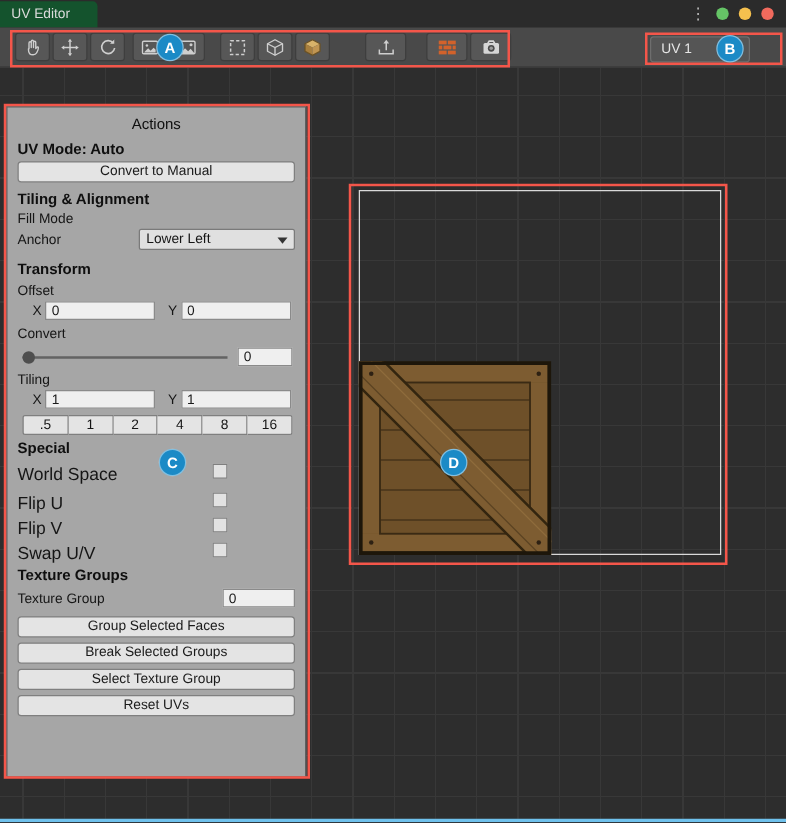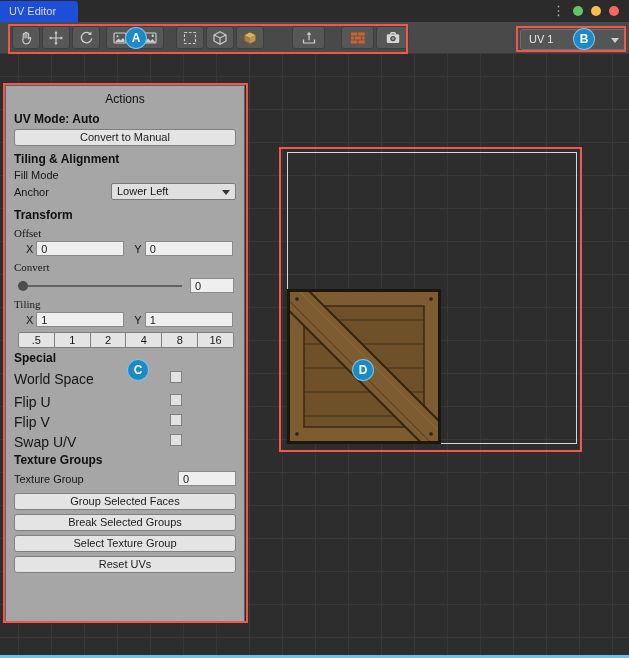--- a/index.html
+++ b/index.html
@@ -2,37 +2,37 @@
 <html><head>
 <meta charset="utf-8">
 <style>
   * { margin:0; padding:0; box-sizing:border-box; }
   body { background:#1e1e1e; font-family:"Liberation Sans", sans-serif; }
   .screen { position:relative; width:629px; height:658px; background:#2d2d2d; overflow:hidden;
             font-family:"Liberation Sans", sans-serif; }
 
   
   .tabstrip { position:absolute; left:0; top:0; width:629px; height:22px; background:#2b2b2b; z-index:5; }
-  .tab { position:absolute; left:0; top:1px; height:21px; min-width:78px; background:#1d4ed8;
+  .tab { position:absolute; left:0; top:1px; height:21px; min-width:78px; background:#14532d;
          border-top-right-radius:4px; color:#dcdcdc; font-size:11px; line-height:21px;
          padding:0 12px 0 9px; }
   .wctl { position:absolute; right:10px; top:5px; display:flex; align-items:center; gap:8px; }
   .kebab { color:#b5b5b5; font-size:13px; line-height:12px; }
   .dot { width:10px; height:10px; border-radius:50%; }
   .dot.g { background:#65c466; } .dot.y { background:#f5c04e; } .dot.r { background:#f16a5d; }
 
   
   .toolbar { position:absolute; left:0; top:22px; width:629px; height:32px; background:#494949;
              border-bottom:1px solid #3a3a3a; display:flex; align-items:center; padding-left:12px; z-index:5; }
   .tbtn { width:28px; height:23px; background:#575757; border:1px solid #3e3e3e; border-radius:3px;
           display:flex; align-items:center; justify-content:center; color:#cfcfcf; margin-right:2px; flex:none; }
   .tbtn.w33 { width:33px; }
   .sp4{width:4px;flex:none;} .sp10{width:10px;flex:none;} .sp26{width:26px;flex:none;} .sp14{width:14px;flex:none;}
 
-  .uvsel { position:absolute; left:520px; top:29px; width:106px; height:21px; background:#555555;
+  .uvsel { position:absolute; left:520px; top:29px; width:80px; height:21px; background:#555555;
            border:1px solid #6e6e6e; border-radius:3px; color:#e6e6e6; font-size:11px; line-height:19px;
            padding-left:8px; z-index:6; }
   .uvsel .caret-dark { position:absolute; right:6px; top:8px; width:0; height:0;
            border-left:4px solid transparent; border-right:4px solid transparent; border-top:5px solid #cfcfcf; }
 
   
   .canvas { position:absolute; left:0; top:54px; width:629px; height:601px; background:#2d2d2d;
     background-image:
       repeating-linear-gradient(to right, transparent 0, transparent 18px, #383838 18px, #383838 19px, transparent 19px, transparent 33px),
       repeating-linear-gradient(to bottom, transparent 0, transparent 22px, #383838 22px, #383838 23px, transparent 23px, transparent 33px);
@@ -51,21 +51,21 @@
   .btn.full { margin:3px 8px 0; }
   .btn.grp { margin:4px 8px 0; }
   .btn.grp1 { margin:6px 8px 0; }
   .fieldrow { display:flex; align-items:center; margin:3px 8px 0; }
   .fieldrow.mt2 { margin-top:2px; }
   .flabel { width:97px; font-size:11px; }
   .dropdown { flex:1; height:17px; background:#e0e0e0; border:1px solid #7a7a7a; border-radius:2px;
               position:relative; font-size:11px; line-height:15px; padding-left:5px; }
   .caret { position:absolute; right:5px; top:6px; width:0; height:0;
            border-left:4px solid transparent; border-right:4px solid transparent; border-top:5px solid #333; }
-  .plabel { font-size:11px; margin:5px 8px 0;font-family:Liberation Serif, serif; }
+  .plabel { font-size:11px; margin:5px 8px 0; }
   .xyrow { display:flex; align-items:center; margin:2px 6px 0 20px; font-size:11px; }
   .xyrow .lab { width:8px; margin-right:3px; }
   .input { height:15px; background:#efefef; border:1px solid #8a8a8a; font-size:11px; line-height:13px;
            padding:0 0 0 4px; color:#1a1a1a; font-family:"Liberation Sans", sans-serif; }
   .input.xy { width:88px; margin-right:10px; }
   .sliderrow { display:flex; align-items:center; margin:5px 10px 0 12px; gap:8px; }
   .track { flex:1; height:2px; background:#636363; position:relative; }
   .knob { position:absolute; left:0; top:-4px; width:10px; height:10px; border-radius:50%; background:#4e4e4e; }
   .input.val { width:44px; }
   .presets { display:flex; margin:5px 10px 0 12px; }

